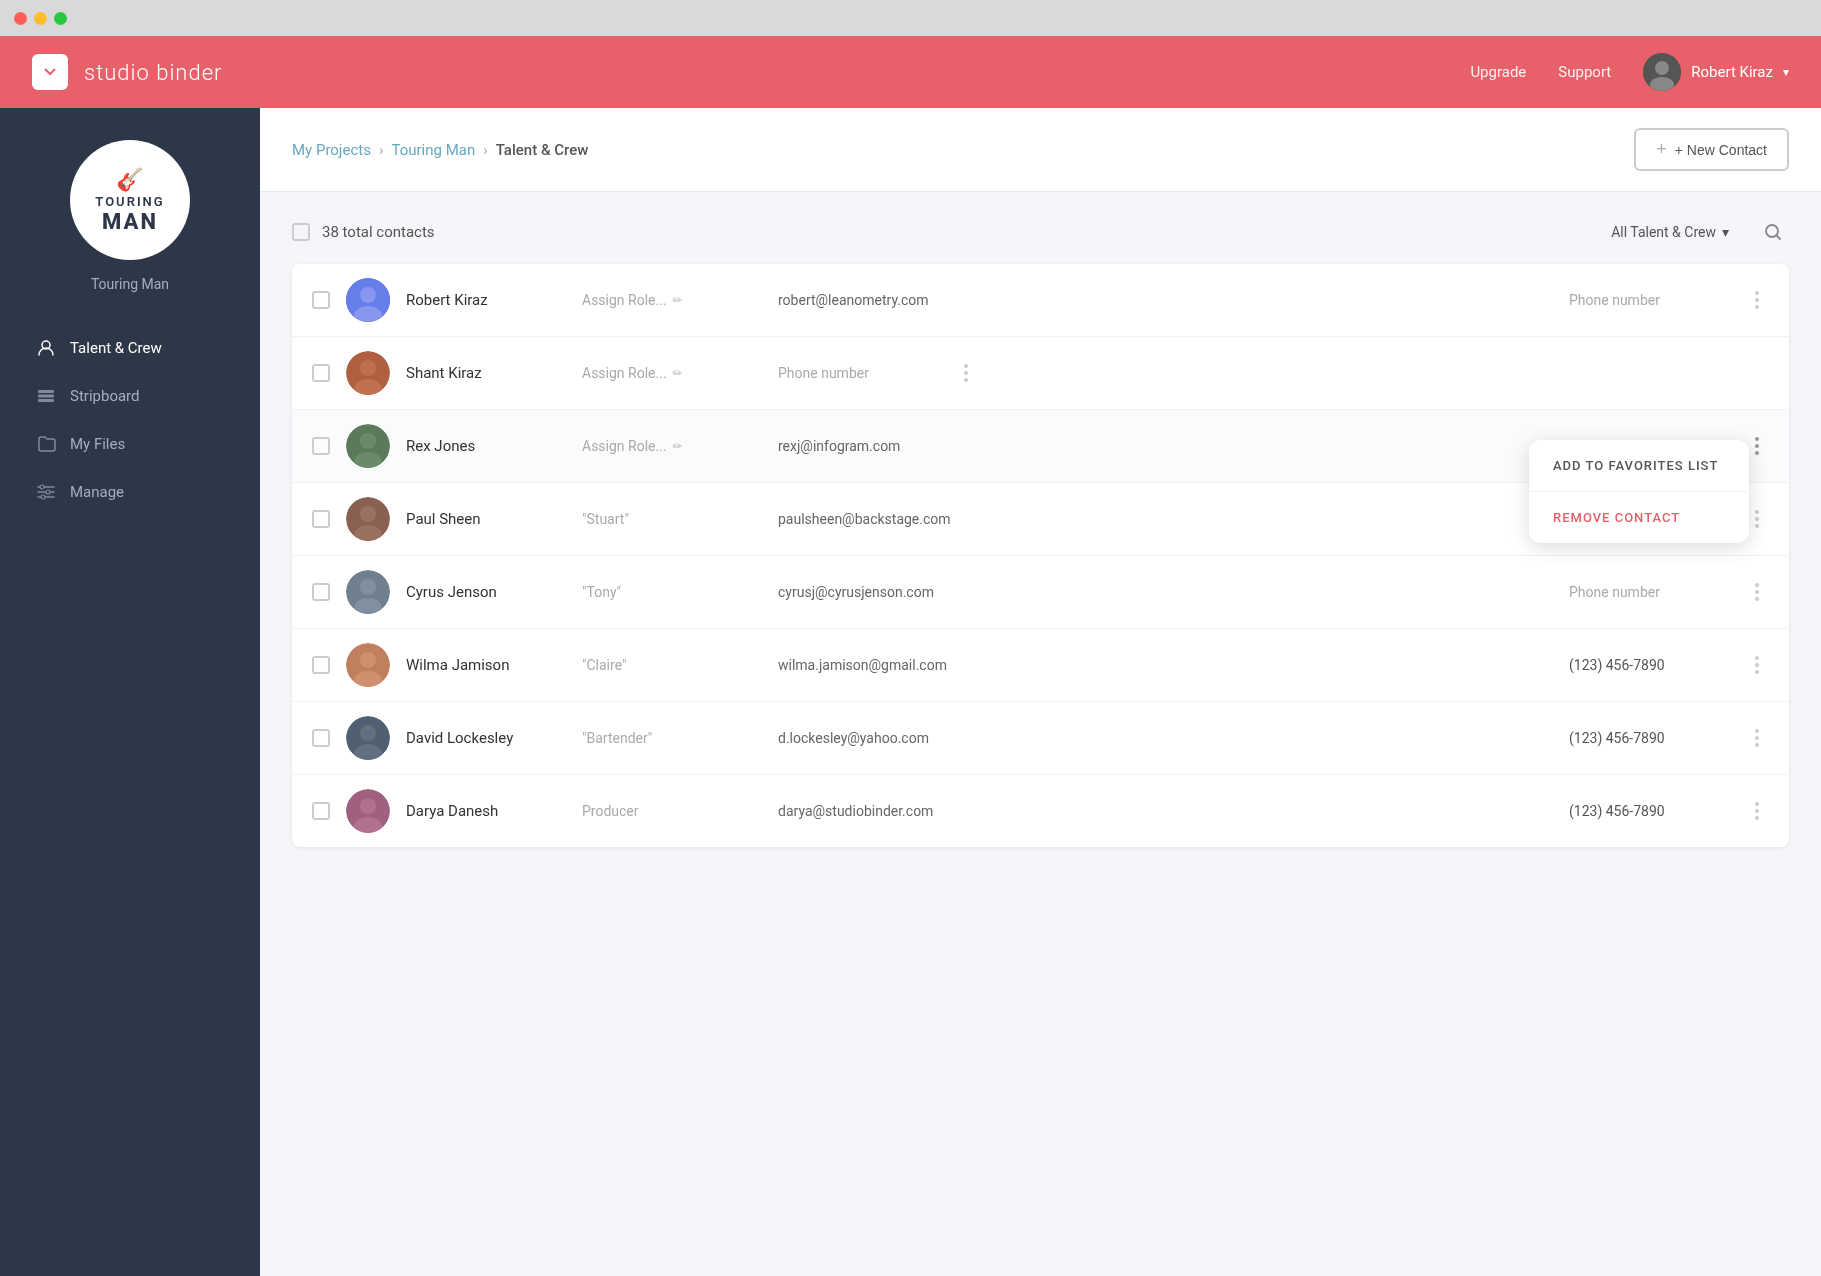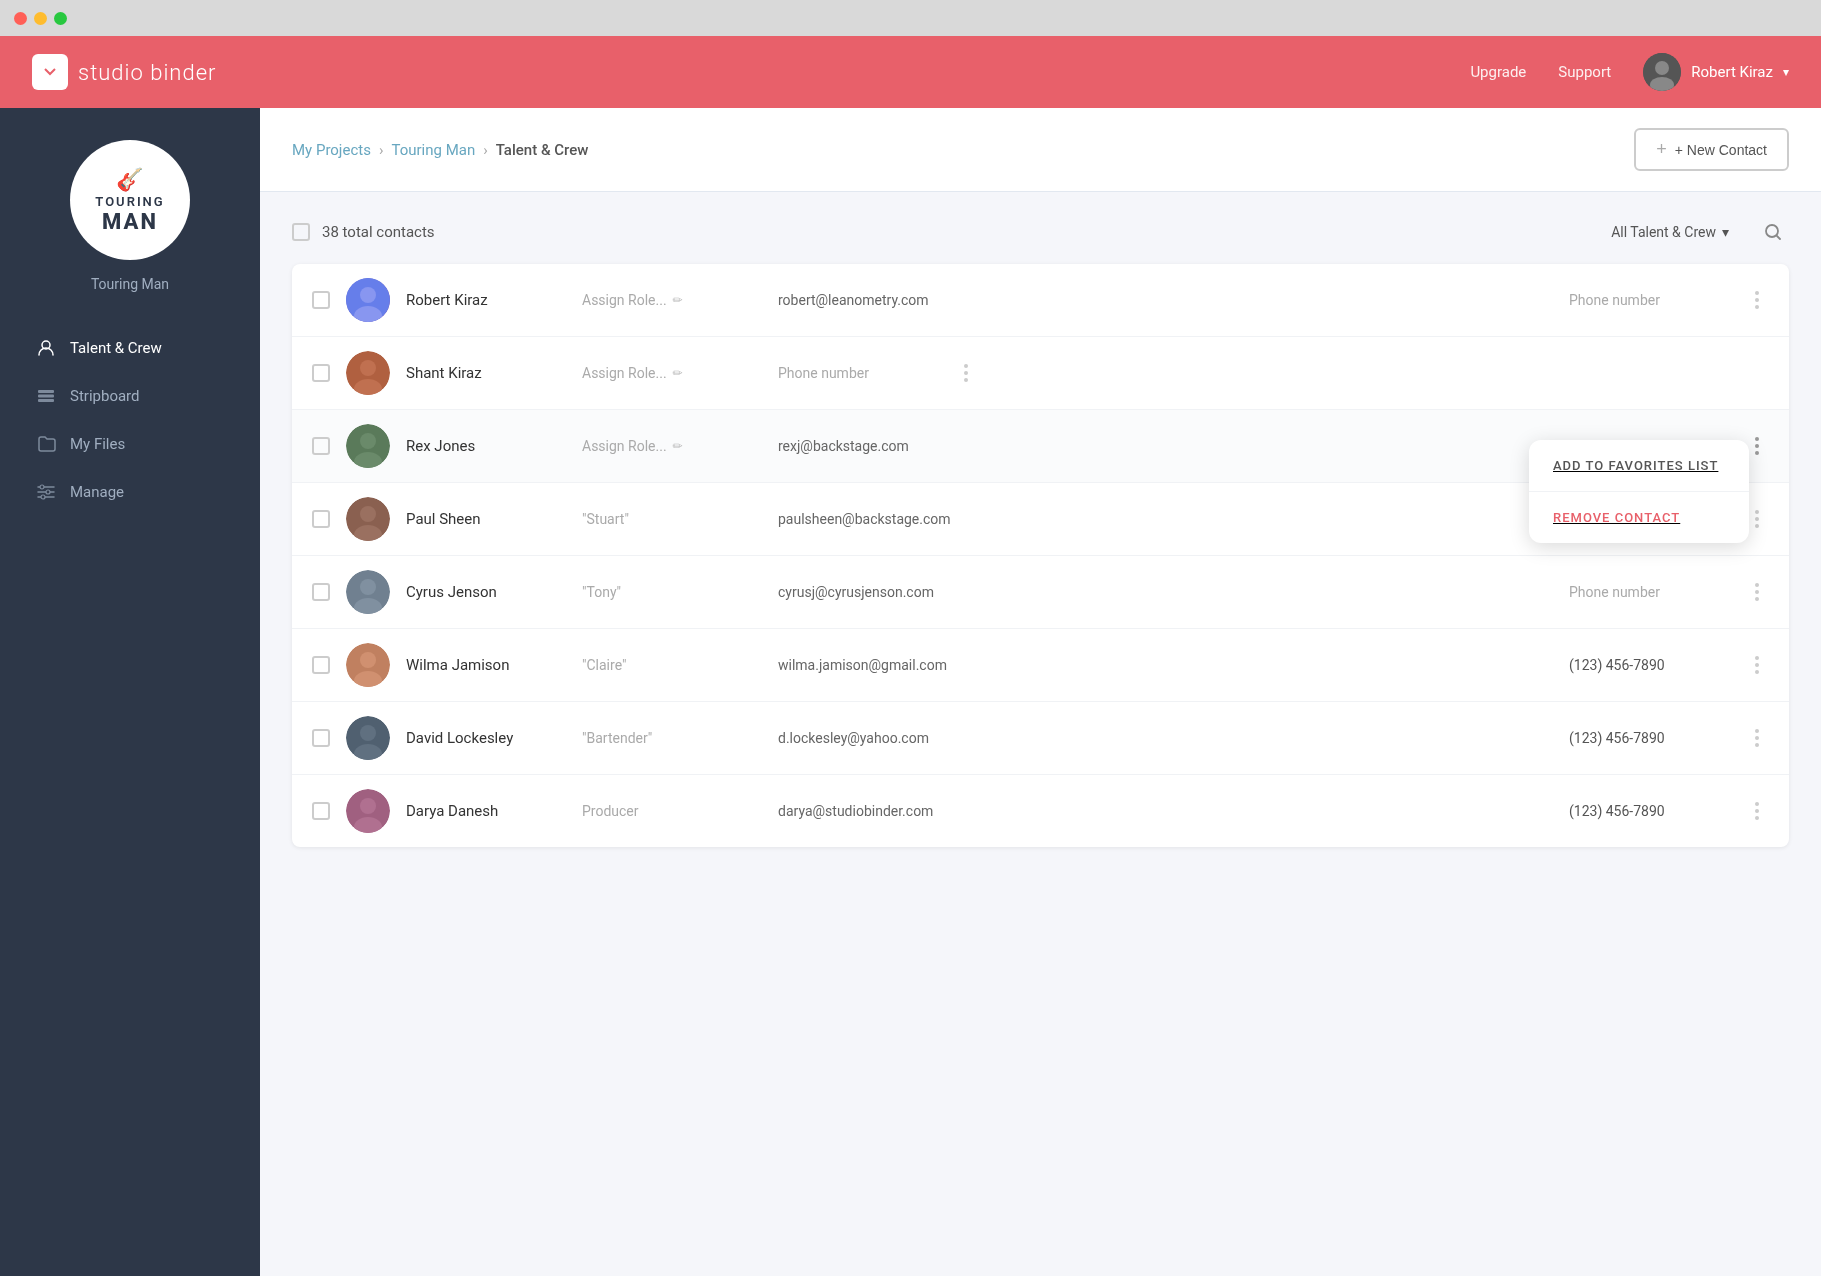--- a/index.html
+++ b/index.html
@@ -23,21 +23,21 @@
     .top-nav {
       background: #e8606a;
       height: 72px;
       display: flex;
       align-items: center;
       padding: 0 32px;
     }
     .logo-area {
       display: flex;
       align-items: center;
-      gap: 10px;
+      gap: 16px;
       flex: 1;
     }
     .logo-icon {
       width: 36px;
       height: 36px;
       background: white;
       border-radius: 6px;
       display: flex;
       align-items: center;
       justify-content: center;
@@ -333,21 +333,20 @@
     .dropdown-menu {
       position: absolute;
       right: 40px;
       top: 30px;
       background: white;
       border-radius: 12px;
       box-shadow: 0 4px 20px rgba(0,0,0,0.15);
       z-index: 100;
       min-width: 220px;
       overflow: hidden;
-      text-decoration: underline;
     }
     .dropdown-item {
       padding: 18px 24px;
       font-size: 13px;
       cursor: pointer;
       color: #555;
       letter-spacing: 1px;
       text-transform: uppercase;
       font-weight: 500;
     }
@@ -571,21 +570,21 @@
                   <circle cx="22" cy="22" r="22" fill="#5a7a5a"></circle>
                   <circle cx="22" cy="17" r="8" fill="#6a8a6a"></circle>
                   <ellipse cx="22" cy="38" rx="14" ry="10" fill="#6a8a6a"></ellipse>
                 </svg>
             </div>
             <div class="contact-name">Rex Jones</div>
             <div class="contact-role">
               <span>Assign Role...</span>
               <span class="edit-icon">✏</span>
             </div>
-            <div class="contact-email">rexj@backstage.com</div>
+            <div class="contact-email">rexj@infogram.com</div>
             <div class="contact-phone">Phone number</div>
             <div class="row-dots active">
               <div class="dot"></div>
                 <div class="dot"></div>
                 <div class="dot"></div>
             </div>
 
             <div class="dropdown-menu">
               <div class="dropdown-item">ADD TO FAVORITES LIST</div>
               <div class="dropdown-divider"></div>

